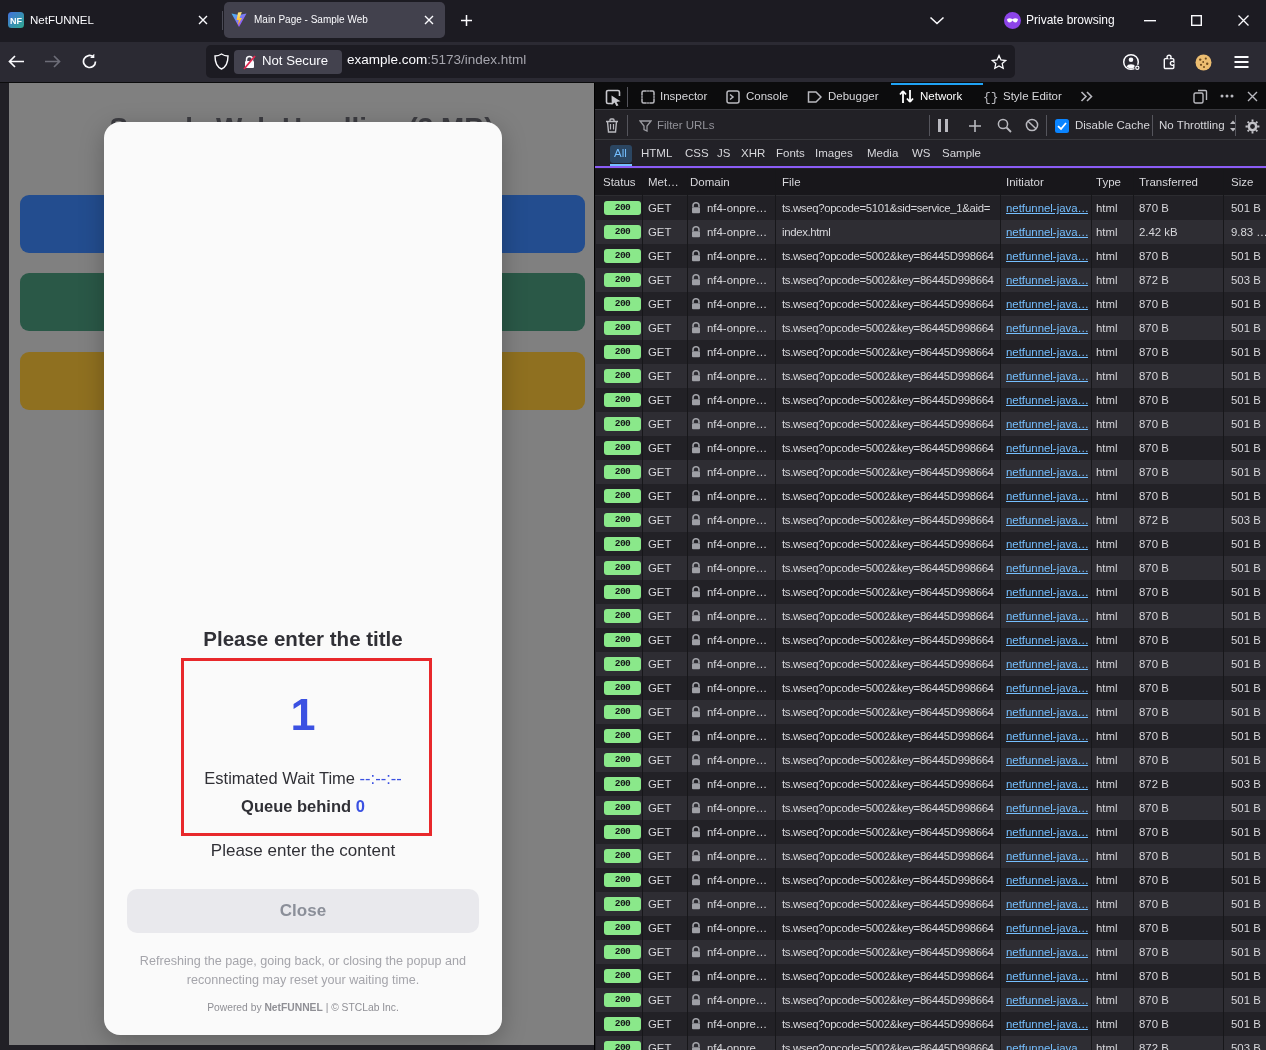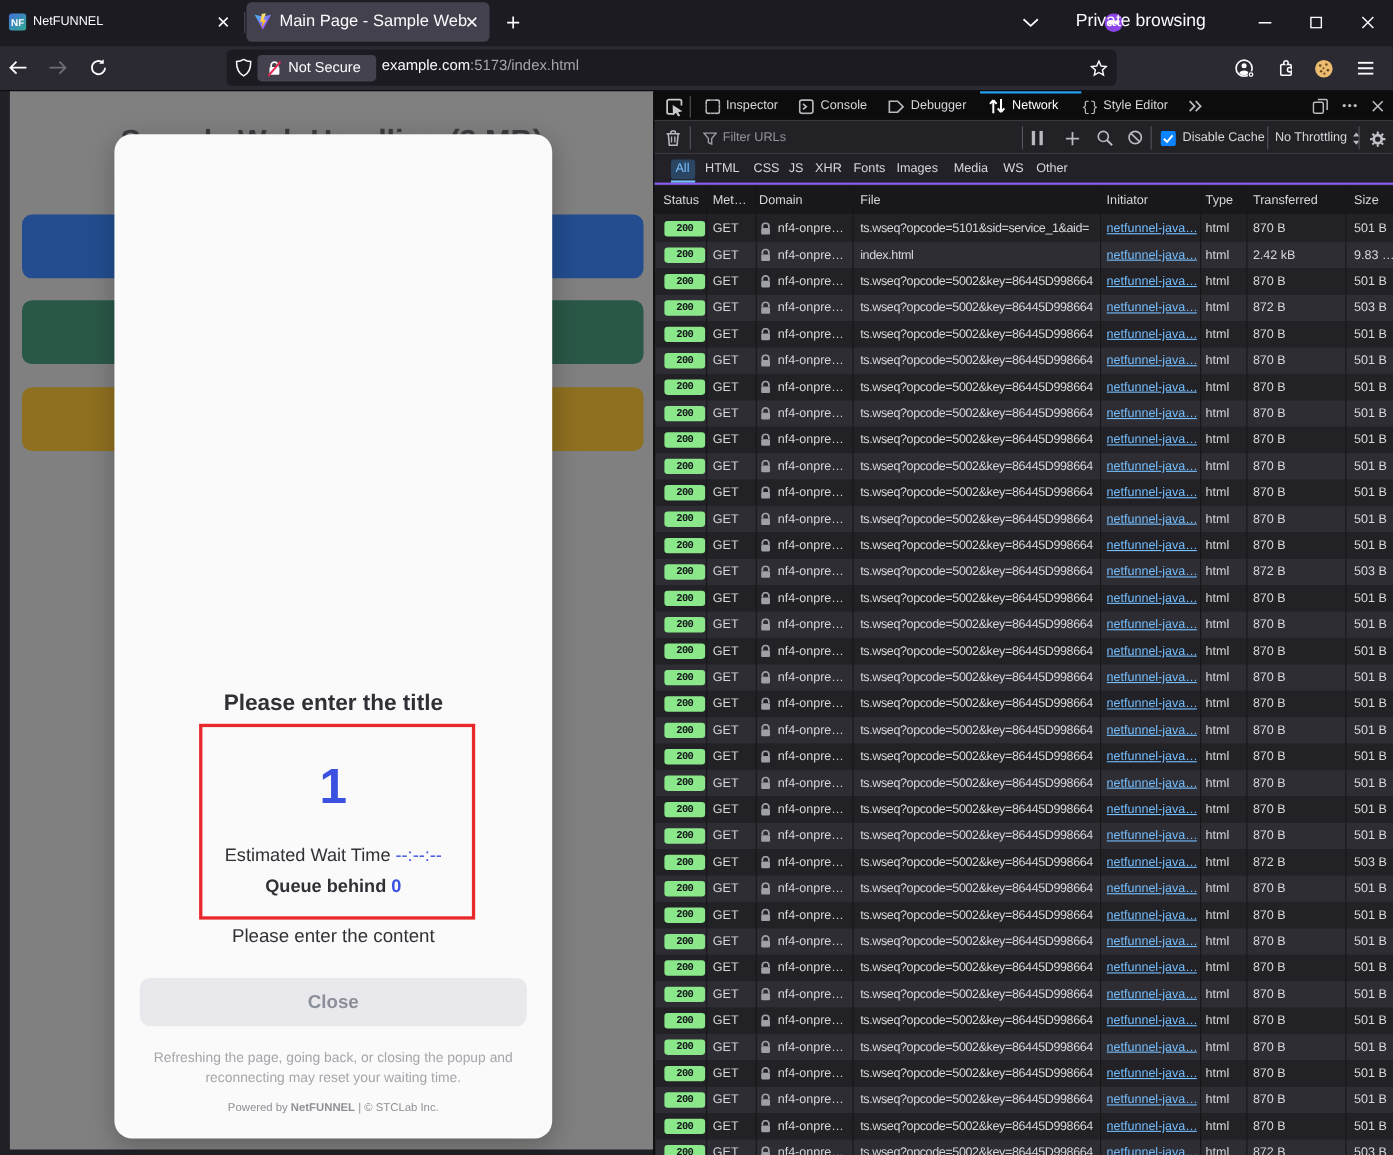--- a/index.html
+++ b/index.html
@@ -83,36 +83,36 @@
           <stop offset="1" stop-color="#bd34fe"></stop>
         </linearGradient>
       <linearGradient id="vg2" x1="0" y1="0" x2="0" y2="1">
       <stop offset="0" stop-color="#ffea83"></stop>
           <stop offset="1" stop-color="#ffa800"></stop>
         </linearGradient>
       </defs>
     <path d="M0.5 1.5 L8 15 L15.5 1.5 L8 3 Z" fill="url(#vg1)"></path>
     <path d="M7 0.5 L10.8 0 L8.6 6 L11 6 L6.8 13.5 L7.8 8 L5.6 8 Z" fill="url(#vg2)"></path>
   </svg>
-  <div class="ttxt" style="left:254px;top:13px;font-size:15px">Main Page - Sample Web</div>
+  <div class="ttxt" style="left:254px;top:13px;font-size:10px">Main Page - Sample Web</div>
   <svg class="icon" style="left:423px;top:14px" width="12" height="12" viewBox="0 0 12 12">
     <path d="M2 2 L10 10 M10 2 L2 10" stroke="#fbfbfe" stroke-width="1.4"></path>
     </svg>
   <svg class="icon" style="left:460px;top:14px" width="13" height="13" viewBox="0 0 13 13">
     <path d="M6.5 1 V12 M1 6.5 H12" stroke="#fbfbfe" stroke-width="1.5"></path>
     </svg>
 
   <svg class="icon" style="left:929px;top:16px" width="16" height="9" viewBox="0 0 16 9">
     <path d="M1.5 1.5 L8 7.5 L14.5 1.5" fill="none" stroke="#fbfbfe" stroke-width="1.6"></path>
     </svg>
   <svg class="icon" style="left:1004px;top:12px" width="17" height="17" viewBox="0 0 17 17">
     <circle cx="8.5" cy="8.5" r="8.5" fill="#8c44e8"></circle>
     <path d="M3 7.2 q2.6 -1.8 5.5 0 q2.9 -1.8 5.5 0 q-0.4 3.3 -2.6 3.3 q-1.7 0 -2.9 -2 q-1.2 2 -2.9 2 q-2.2 0 -2.6 -3.3 Z" fill="#f9f9fb"></path>
   </svg>
-  <div class="ttxt" style="left:978px;top:13px;font-size:16px">Private browsing</div>
+  <div class="ttxt" style="left:1026px;top:13px;font-size:12px">Private browsing</div>
   <svg class="icon" style="left:1144px;top:20px" width="12" height="2" viewBox="0 0 12 2">
       <rect width="12" height="1.4" fill="#fbfbfe"></rect>
     </svg>
   <svg class="icon" style="left:1191px;top:15px" width="11" height="11" viewBox="0 0 11 11">
       <rect x="0.7" y="0.7" width="9.6" height="9.6" fill="none" stroke="#fbfbfe" stroke-width="1.4"></rect>
     </svg>
   <svg class="icon" style="left:1237px;top:14px" width="13" height="13" viewBox="0 0 13 13">
     <path d="M1.5 1.5 L11.5 11.5 M11.5 1.5 L1.5 11.5" stroke="#fbfbfe" stroke-width="1.3"></path>
     </svg>
 </div>
@@ -290,21 +290,21 @@
     <div class="dtxt" style="left:19px;top:6px;color:#75bfff">All</div>
     <div style="position:absolute;left:15px;top:23px;width:22px;height:2px;background:#75bfff"></div>
     <div class="dtxt" style="left:46px;top:6px">HTML</div>
     <div class="dtxt" style="left:90px;top:6px">CSS</div>
     <div class="dtxt" style="left:122px;top:6px">JS</div>
     <div class="dtxt" style="left:146px;top:6px">XHR</div>
     <div class="dtxt" style="left:181px;top:6px">Fonts</div>
     <div class="dtxt" style="left:220px;top:6px">Images</div>
     <div class="dtxt" style="left:272px;top:6px">Media</div>
     <div class="dtxt" style="left:317px;top:6px">WS</div>
-    <div class="dtxt" style="left:347px;top:6px">Other</div>
+    <div class="dtxt" style="left:347px;top:6px">Sample</div>
   </div>
   <div class="hdr">
     <div class="dtxt" style="left:8px;top:7px">Status</div>
     <div class="dtxt" style="left:53px;top:7px">Met…</div>
     <div class="dtxt" style="left:95px;top:7px">Domain</div>
     <div class="dtxt" style="left:187px;top:7px">File</div>
     <div class="dtxt" style="left:411px;top:7px">Initiator</div>
     <div class="dtxt" style="left:501px;top:7px">Type</div>
     <div class="dtxt" style="left:544px;top:7px">Transferred</div>
     <div class="dtxt" style="left:636px;top:7px">Size</div>

